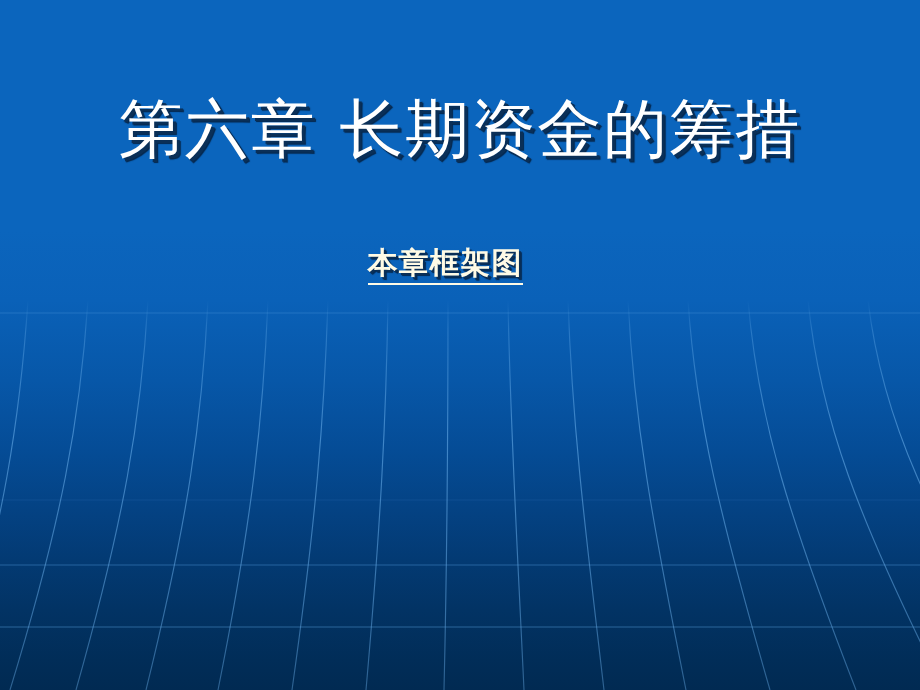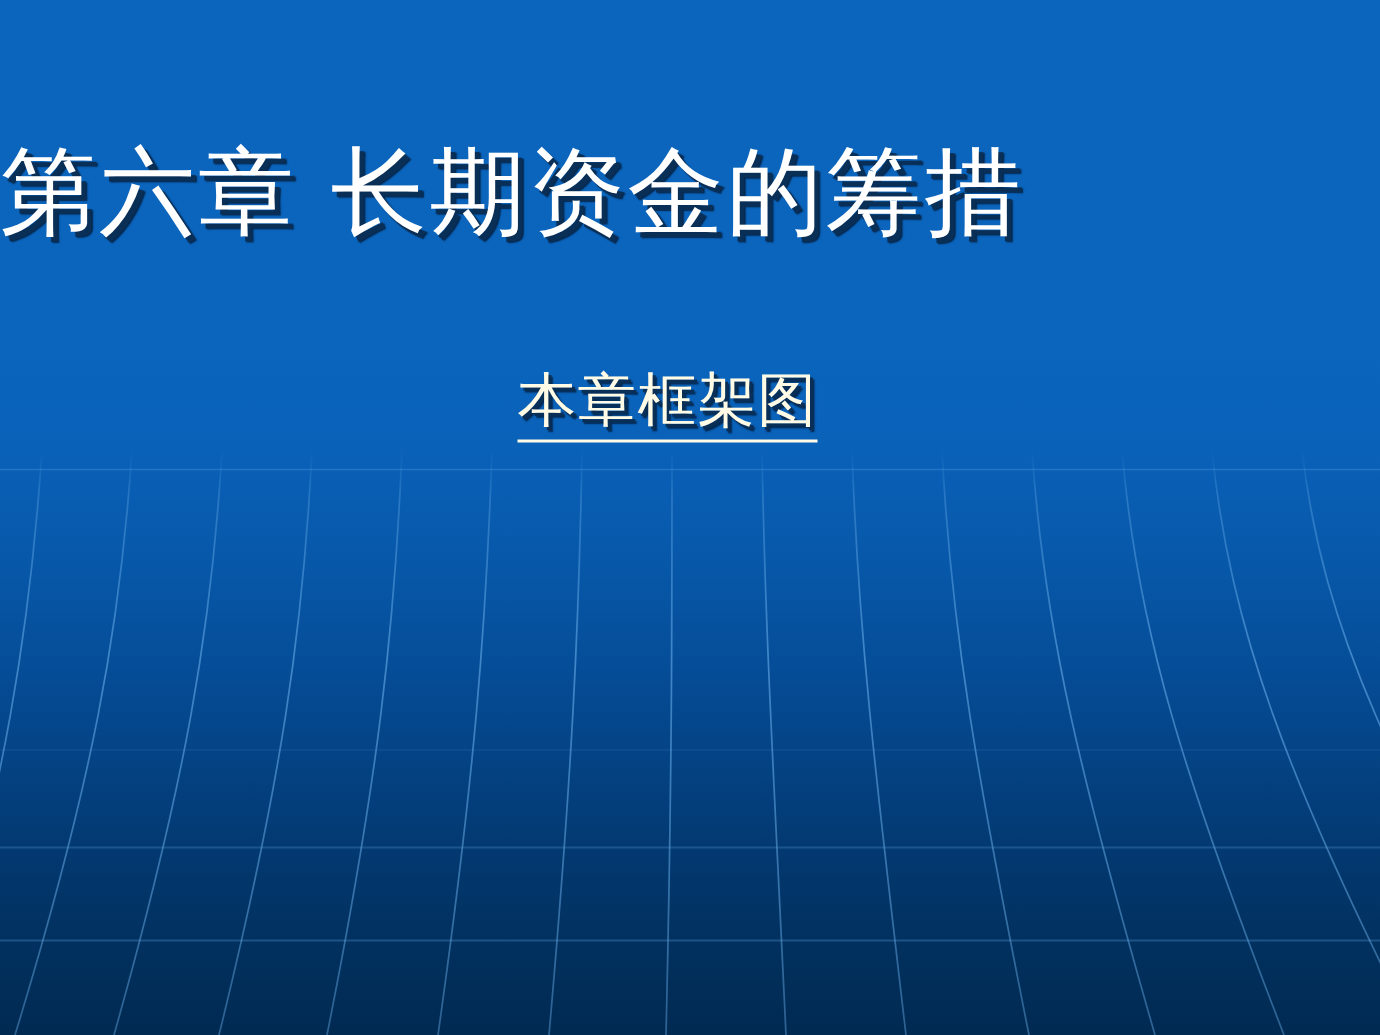--- a/index.html
+++ b/index.html
@@ -36,20 +36,21 @@
     height: 690px;
     pointer-events: none;
   }
 
   
   #title-block {
     position: absolute;
     left: 0;
     top: 96px;
     width: 920px;
+    text-align: center;
     text-decoration: underline;
   }
   #title-text {
     display: inline-block;
     font-size: 64px;
     line-height: 1.05;
     letter-spacing: 2px;
     color: #ffffff;
     white-space: pre;
     text-shadow:
@@ -64,30 +65,31 @@
     width: 920px;
     text-align: center;
   }
   #subtitle-inner {
     
     display: inline-block;
     margin-right: 30px;
   }
   #subtitle-text {
     display: inline-block;
-    font-size: 39px;
+    font-size: 30px;
     line-height: 1.15;
     letter-spacing: 1px;
     color: #fffbe6;
     border-bottom: 2px solid #fffbe6;
     padding-bottom: 2px;
     white-space: pre;
     text-shadow:
        2px 2px 0 #0a2f57,
        3px 3px 1px rgba(3,28,58,0.8);
+    font-weight: bold;
   }
 </style>
 </head>
 <body>
 
 <div id="slide">
 
   <svg id="grid-layer" viewBox="0 0 920 690" preserveAspectRatio="none">
     <defs>
       <linearGradient id="fadeDown" x1="0" y1="0" x2="0" y2="1">

